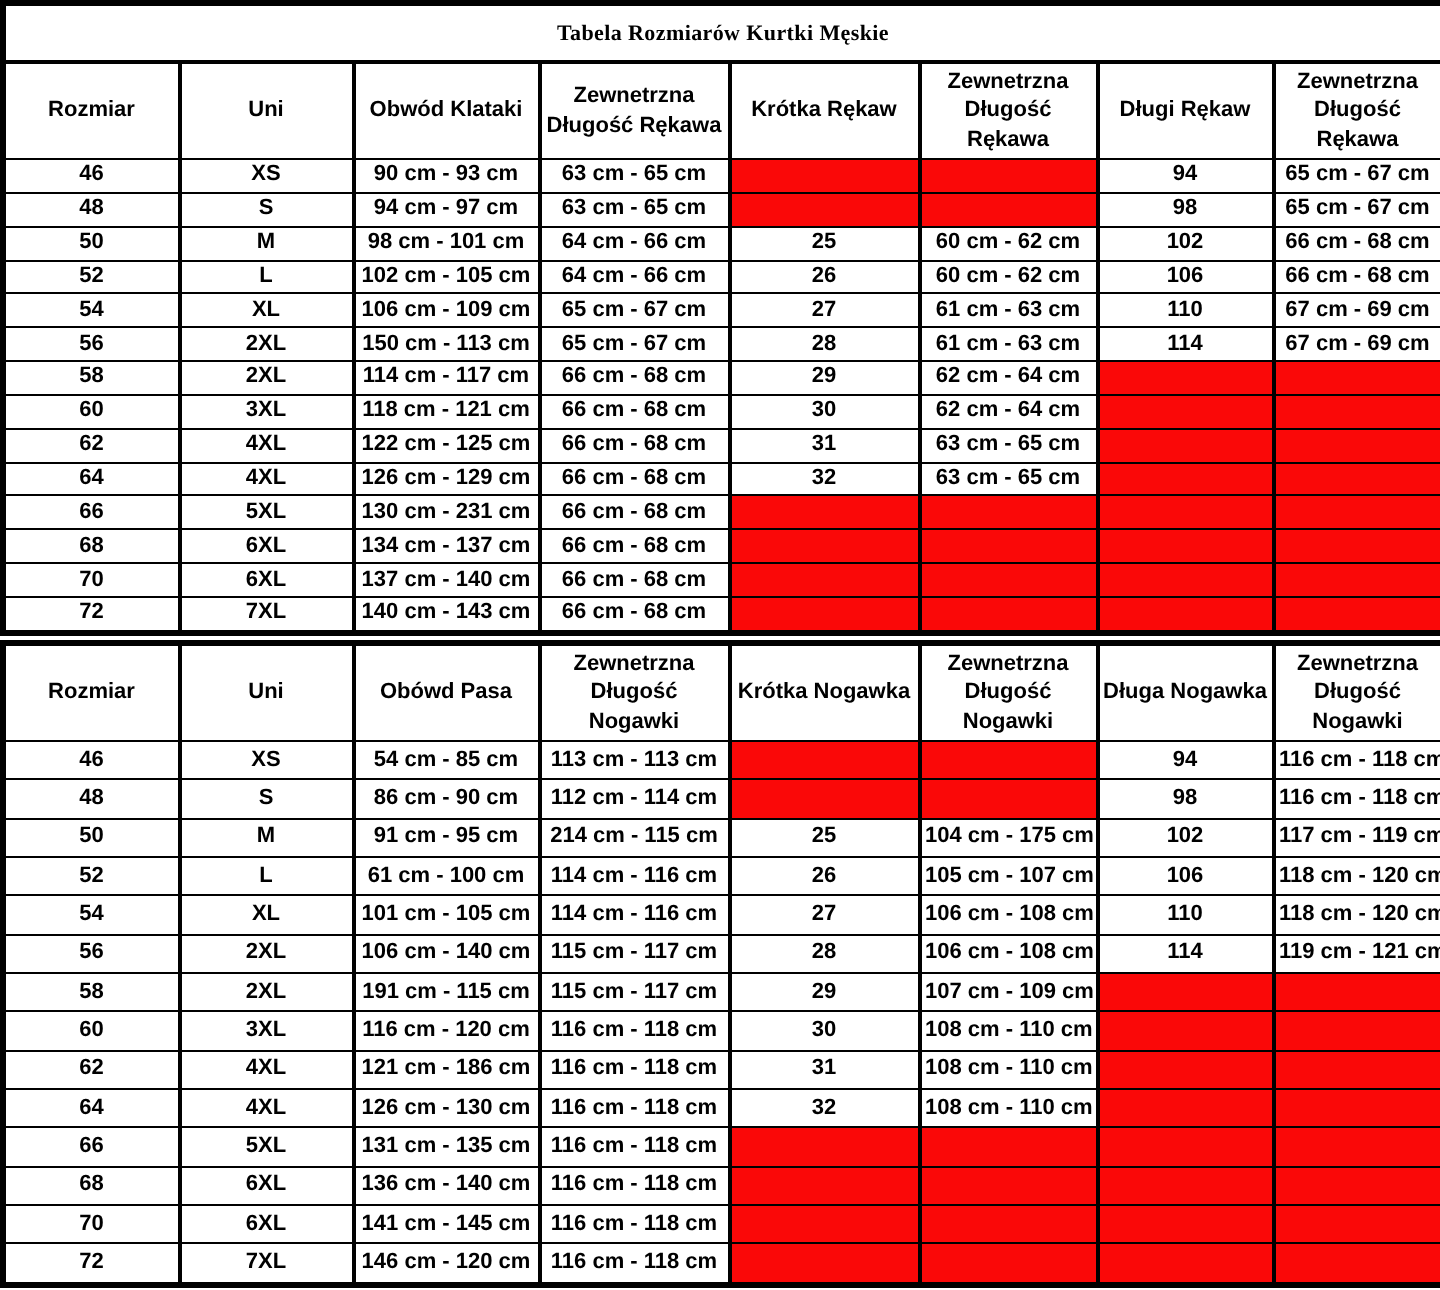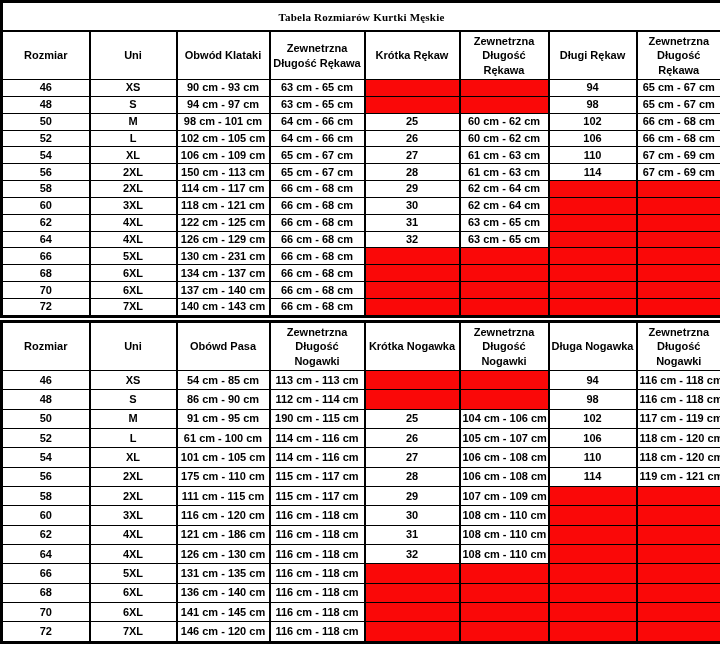--- a/index.html
+++ b/index.html
@@ -279,23 +279,23 @@
           <td>112 cm - 114 cm</td>
           <td class="blocked" style="background: rgb(250, 8, 8);"></td>
           <td class="blocked" style="background: rgb(250, 8, 8);"></td>
           <td>98</td>
           <td>116 cm - 118 cm</td>
         </tr>
         <tr>
           <td>50</td>
           <td>M</td>
           <td>91 cm - 95 cm</td>
-          <td>190 cm - 115 cm</td>
+          <td>214 cm - 115 cm</td>
           <td>25</td>
-          <td>104 cm - 106 cm</td>
+          <td>104 cm - 175 cm</td>
           <td>102</td>
           <td>117 cm - 119 cm</td>
         </tr>
         <tr>
           <td>52</td>
           <td>L</td>
           <td>61 cm - 100 cm</td>
           <td>114 cm - 116 cm</td>
           <td>26</td>
           <td>105 cm - 107 cm</td>
@@ -308,31 +308,31 @@
           <td>101 cm - 105 cm</td>
           <td>114 cm - 116 cm</td>
           <td>27</td>
           <td>106 cm - 108 cm</td>
           <td>110</td>
           <td>118 cm - 120 cm</td>
         </tr>
         <tr>
           <td>56</td>
           <td>2XL</td>
-          <td>175 cm - 110 cm</td>
+          <td>106 cm - 140 cm</td>
           <td>115 cm - 117 cm</td>
           <td>28</td>
           <td>106 cm - 108 cm</td>
           <td>114</td>
           <td>119 cm - 121 cm</td>
         </tr>
         <tr>
           <td>58</td>
           <td>2XL</td>
-          <td>111 cm - 115 cm</td>
+          <td>191 cm - 115 cm</td>
           <td>115 cm - 117 cm</td>
           <td>29</td>
           <td>107 cm - 109 cm</td>
           <td class="blocked" style="background: rgb(250, 8, 8);"></td>
           <td class="blocked" style="background: rgb(250, 8, 8);"></td>
         </tr>
         <tr>
           <td>60</td>
           <td>3XL</td>
           <td>116 cm - 120 cm</td>

